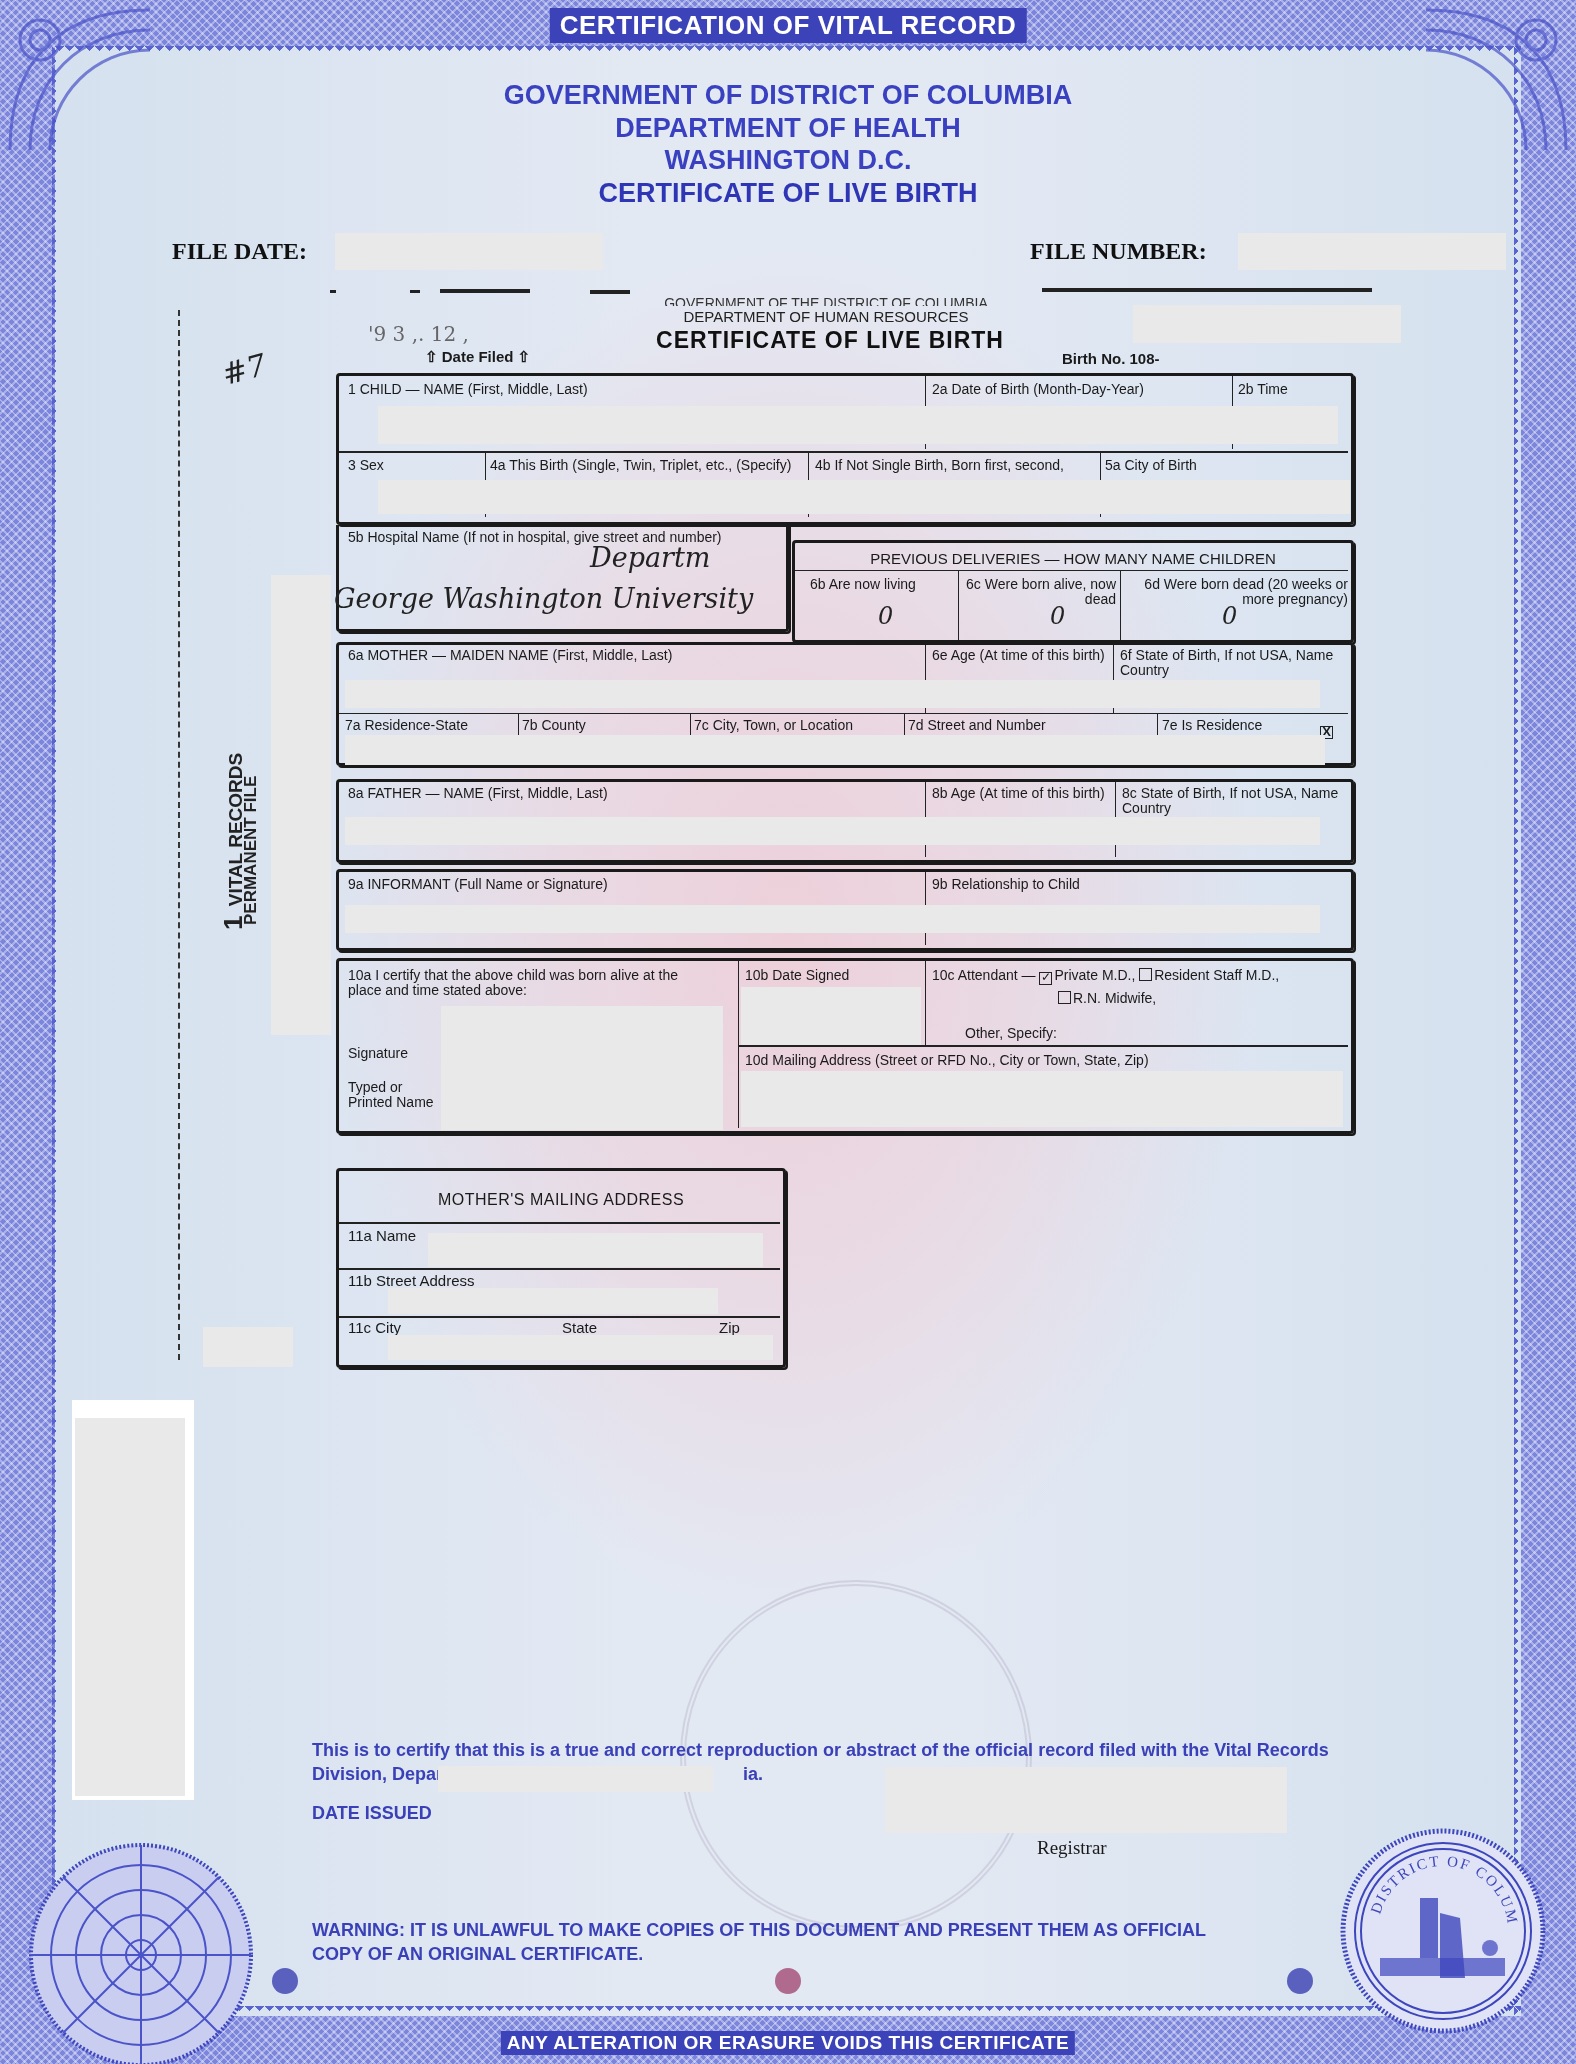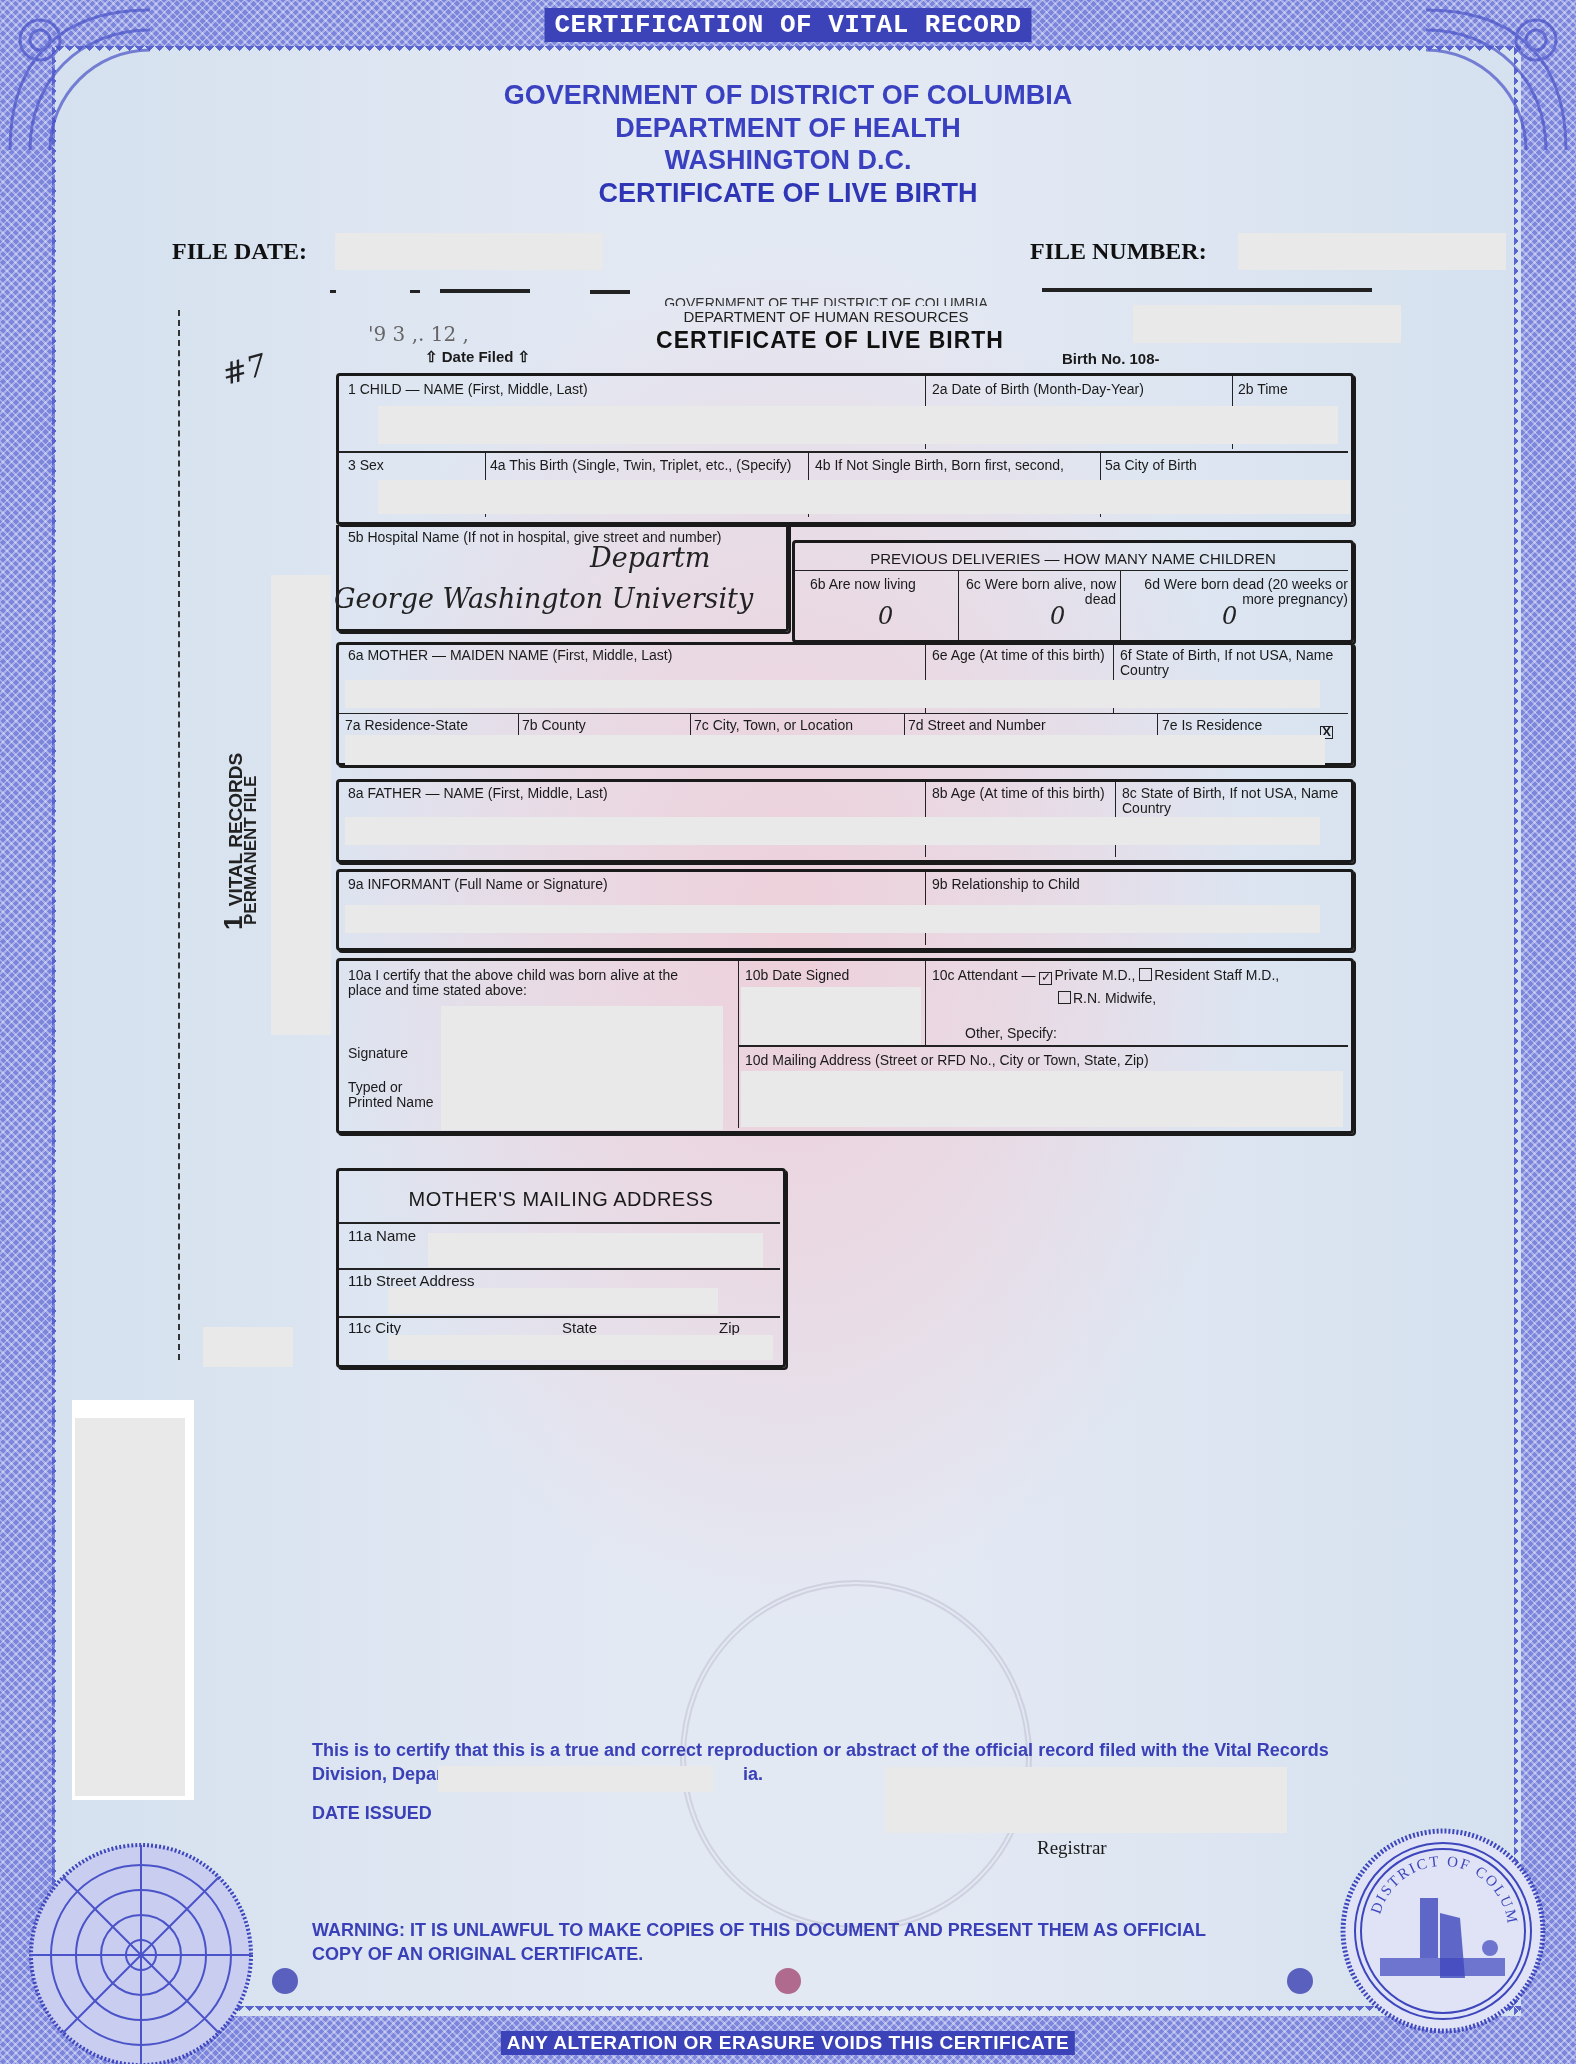--- a/index.html
+++ b/index.html
@@ -11,21 +11,21 @@
       #7c85dc;}
   .paper{position:absolute;left:55px;top:46px;width:1466px;height:1970px;
     background:
       radial-gradient(ellipse at 50% 45%, rgba(238,205,215,.9) 0%, rgba(238,205,215,.55) 22%, rgba(215,226,240,0) 45%),
       linear-gradient(90deg,#d5e1ef 0%,#e3e9f3 40%,#e3e9f3 60%,#d5e1ef 100%);}
   .zig{position:absolute;left:55px;right:55px;height:10px;
     background:linear-gradient(135deg,#5a64cf 25%,transparent 25%) -5px 0/10px 10px,linear-gradient(225deg,#5a64cf 25%,transparent 25%) -5px 0/10px 10px;}
   .zigv{position:absolute;top:46px;bottom:48px;width:10px;
     background:linear-gradient(45deg,#5a64cf 25%,transparent 25%) 0 -5px/10px 10px,linear-gradient(135deg,#5a64cf 25%,transparent 25%) 0 -5px/10px 10px;}
   .banner{position:absolute;left:50%;transform:translateX(-50%);background:#3c43b8;color:#fff;font-weight:bold;letter-spacing:.5px;padding:2px 10px;white-space:nowrap;}
-  .banner.top{top:8px;font-size:26px;font-family:Liberation Mono, monospace;}
+  .banner.top{top:8px;font-size:26px;}
   .banner.bottom{top:2031px;font-size:19px;padding:1px 6px;}
   .hdr{position:absolute;left:0;right:0;text-align:center;color:#3a41c0;font-weight:bold;font-family:"Liberation Sans",sans-serif;}
   .h1{top:80px;font-size:27px;}
   .h2{top:113px;font-size:27px;}
   .h3{top:145px;font-size:27px;}
   .h4{top:178px;font-size:27px;color:#2f36b5;}
   .filelbl{position:absolute;font-family:"Liberation Serif",serif;font-weight:bold;font-size:24px;color:#111;}
   .redact{position:absolute;background:#e9e9ea;}
   .blk{position:absolute;color:#1a1a1a;font-family:"Liberation Sans",sans-serif;}
   .form-title1{position:absolute;left:646px;top:290px;width:360px;text-align:center;font-size:14px;color:#333;overflow:hidden;height:16px;line-height:26px;}
@@ -196,21 +196,21 @@
   <span class="chk" style="text-align:center;font-size:12px;line-height:9px">✓</span><span>Private M.D.,</span>
   <span class="chk"></span><span>Resident Staff M.D.,</span>
 </div>
 <div class="lbl" style="left:1058px;top:991px"><span class="chk"></span><span>R.N. Midwife,</span></div>
 <div class="lbl" style="left:965px;top:1026px">Other, Specify:</div>
 <div class="hline" style="left:738px;top:1045px;width:610px;border-top-width:2.5px"></div>
 <div class="lbl" style="left:745px;top:1053px">10d Mailing Address (Street or RFD No., City or Town, State, Zip)</div>
 <div class="redact" style="left:741px;top:1071px;width:602px;height:56px"></div>
 
 <div class="box" style="left:336px;top:1168px;width:444px;height:194px"></div>
-<div class="lbl" style="left:339px;top:1192px;width:444px;text-align:center;font-size:20px;letter-spacing:.5px">MOTHER'S MAILING ADDRESS</div>
+<div class="lbl" style="left:339px;top:1192px;width:444px;text-align:center;font-size:16px;letter-spacing:.5px">MOTHER'S MAILING ADDRESS</div>
 <div class="hline" style="left:339px;top:1222px;width:441px;border-top-width:2.5px"></div>
 <div class="lbl" style="left:348px;top:1228px;font-size:15px">11a Name</div>
 <div class="redact" style="left:428px;top:1233px;width:335px;height:34px"></div>
 <div class="hline" style="left:339px;top:1268px;width:441px;border-top-width:2.5px"></div>
 <div class="lbl" style="left:348px;top:1273px;font-size:15px">11b Street Address</div>
 <div class="redact" style="left:388px;top:1288px;width:330px;height:26px"></div>
 <div class="hline" style="left:339px;top:1316px;width:441px;border-top-width:2.5px"></div>
 <div class="lbl" style="left:348px;top:1320px;font-size:15px">11c City</div>
 <div class="lbl" style="left:562px;top:1320px;font-size:15px">State</div>
 <div class="lbl" style="left:719px;top:1320px;font-size:15px">Zip</div>

